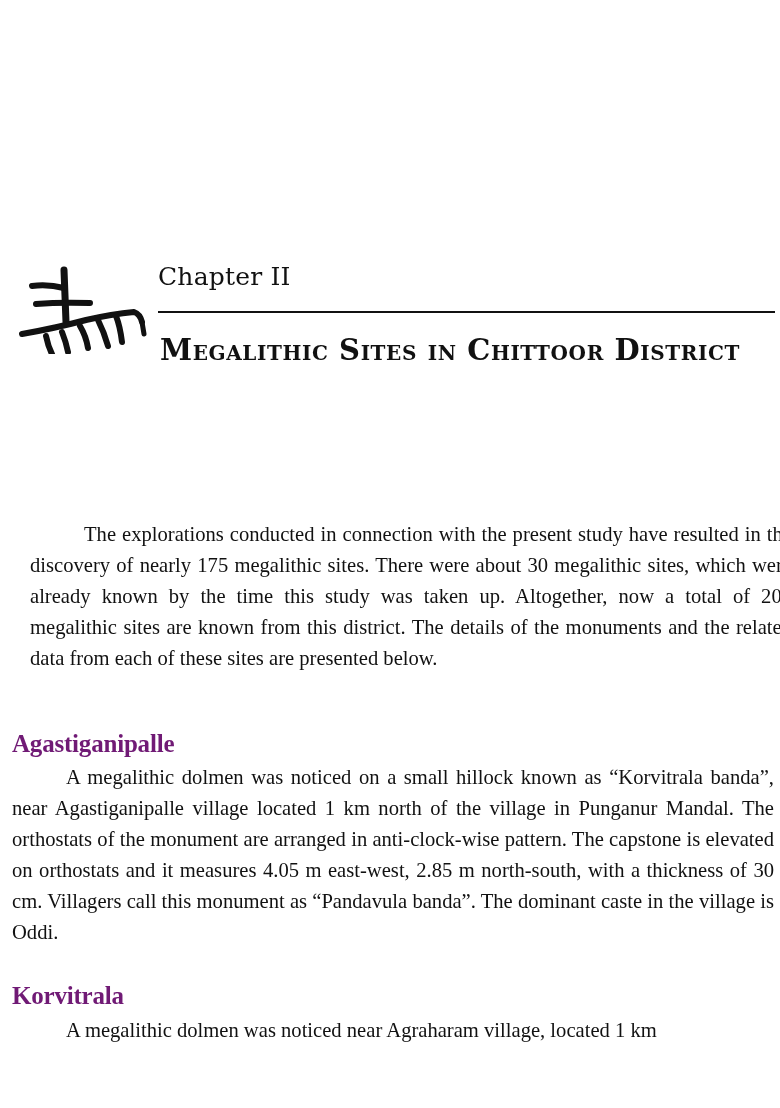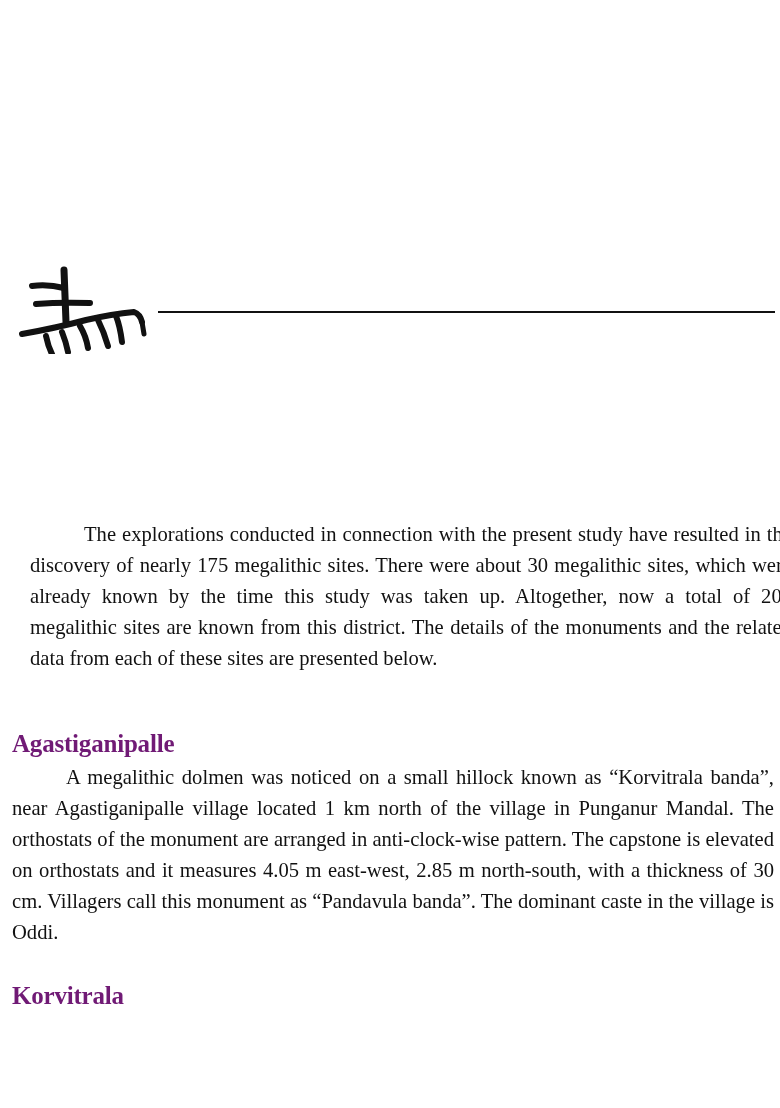--- a/index.html
+++ b/index.html
@@ -101,26 +101,31 @@
 
       <path d="M30 74 Q32 84 36 92" stroke-width="6"></path>
       <path d="M46 70 Q50 80 52 90" stroke-width="6"></path>
       <path d="M64 64 Q70 74 72 86" stroke-width="6"></path>
       <path d="M82 58 Q88 70 92 84" stroke-width="6"></path>
       <path d="M100 54 Q104 64 106 80" stroke-width="6"></path>
       <path d="M126 60 L128 72" stroke-width="5"></path>
     </g>
   </svg>
 
+  <div class="chapter-label">Chapter II</div>
   <div class="chapter-rule"></div>
+  <h1 class="chapter-title" style="margin:0;">Megalithic Sites in Chittoor District</h1>
 
   <div class="body-text intro">
     <p class="para">The explorations conducted in connection with the present study have resulted in the discovery of nearly 175 megalithic sites. There were about 30 megalithic sites, which were already known by the time this study was taken up. Altogether, now a total of 200 megalithic sites are known from this district. The details of the monuments and the related data from each of these sites are presented below.</p>
   </div>
 
   <h2 class="section-heading h-agasti" style="margin:0;">Agastiganipalle</h2>
   <div class="body-text s-agasti">
     <p class="para">A megalithic dolmen was noticed on a small hillock known as “Korvitrala banda”, near Agastiganipalle village located 1 km north of the village in Punganur Mandal. The orthostats of the monument are arranged in anti-clock-wise pattern. The capstone is elevated on orthostats and it measures 4.05 m east-west, 2.85 m north-south, with a thickness of 30 cm. Villagers call this monument as “Pandavula banda”. The dominant caste in the village is Oddi.</p>
   </div>
 
   <h2 class="section-heading h-agra" style="margin:0;">Korvitrala</h2>
+  <div class="body-text s-agra">
+    <p class="para" style="text-align:left;">A megalithic dolmen was noticed near Agraharam village, located 1 km</p>
+  </div>
 
 </div>
 
 </body></html>

